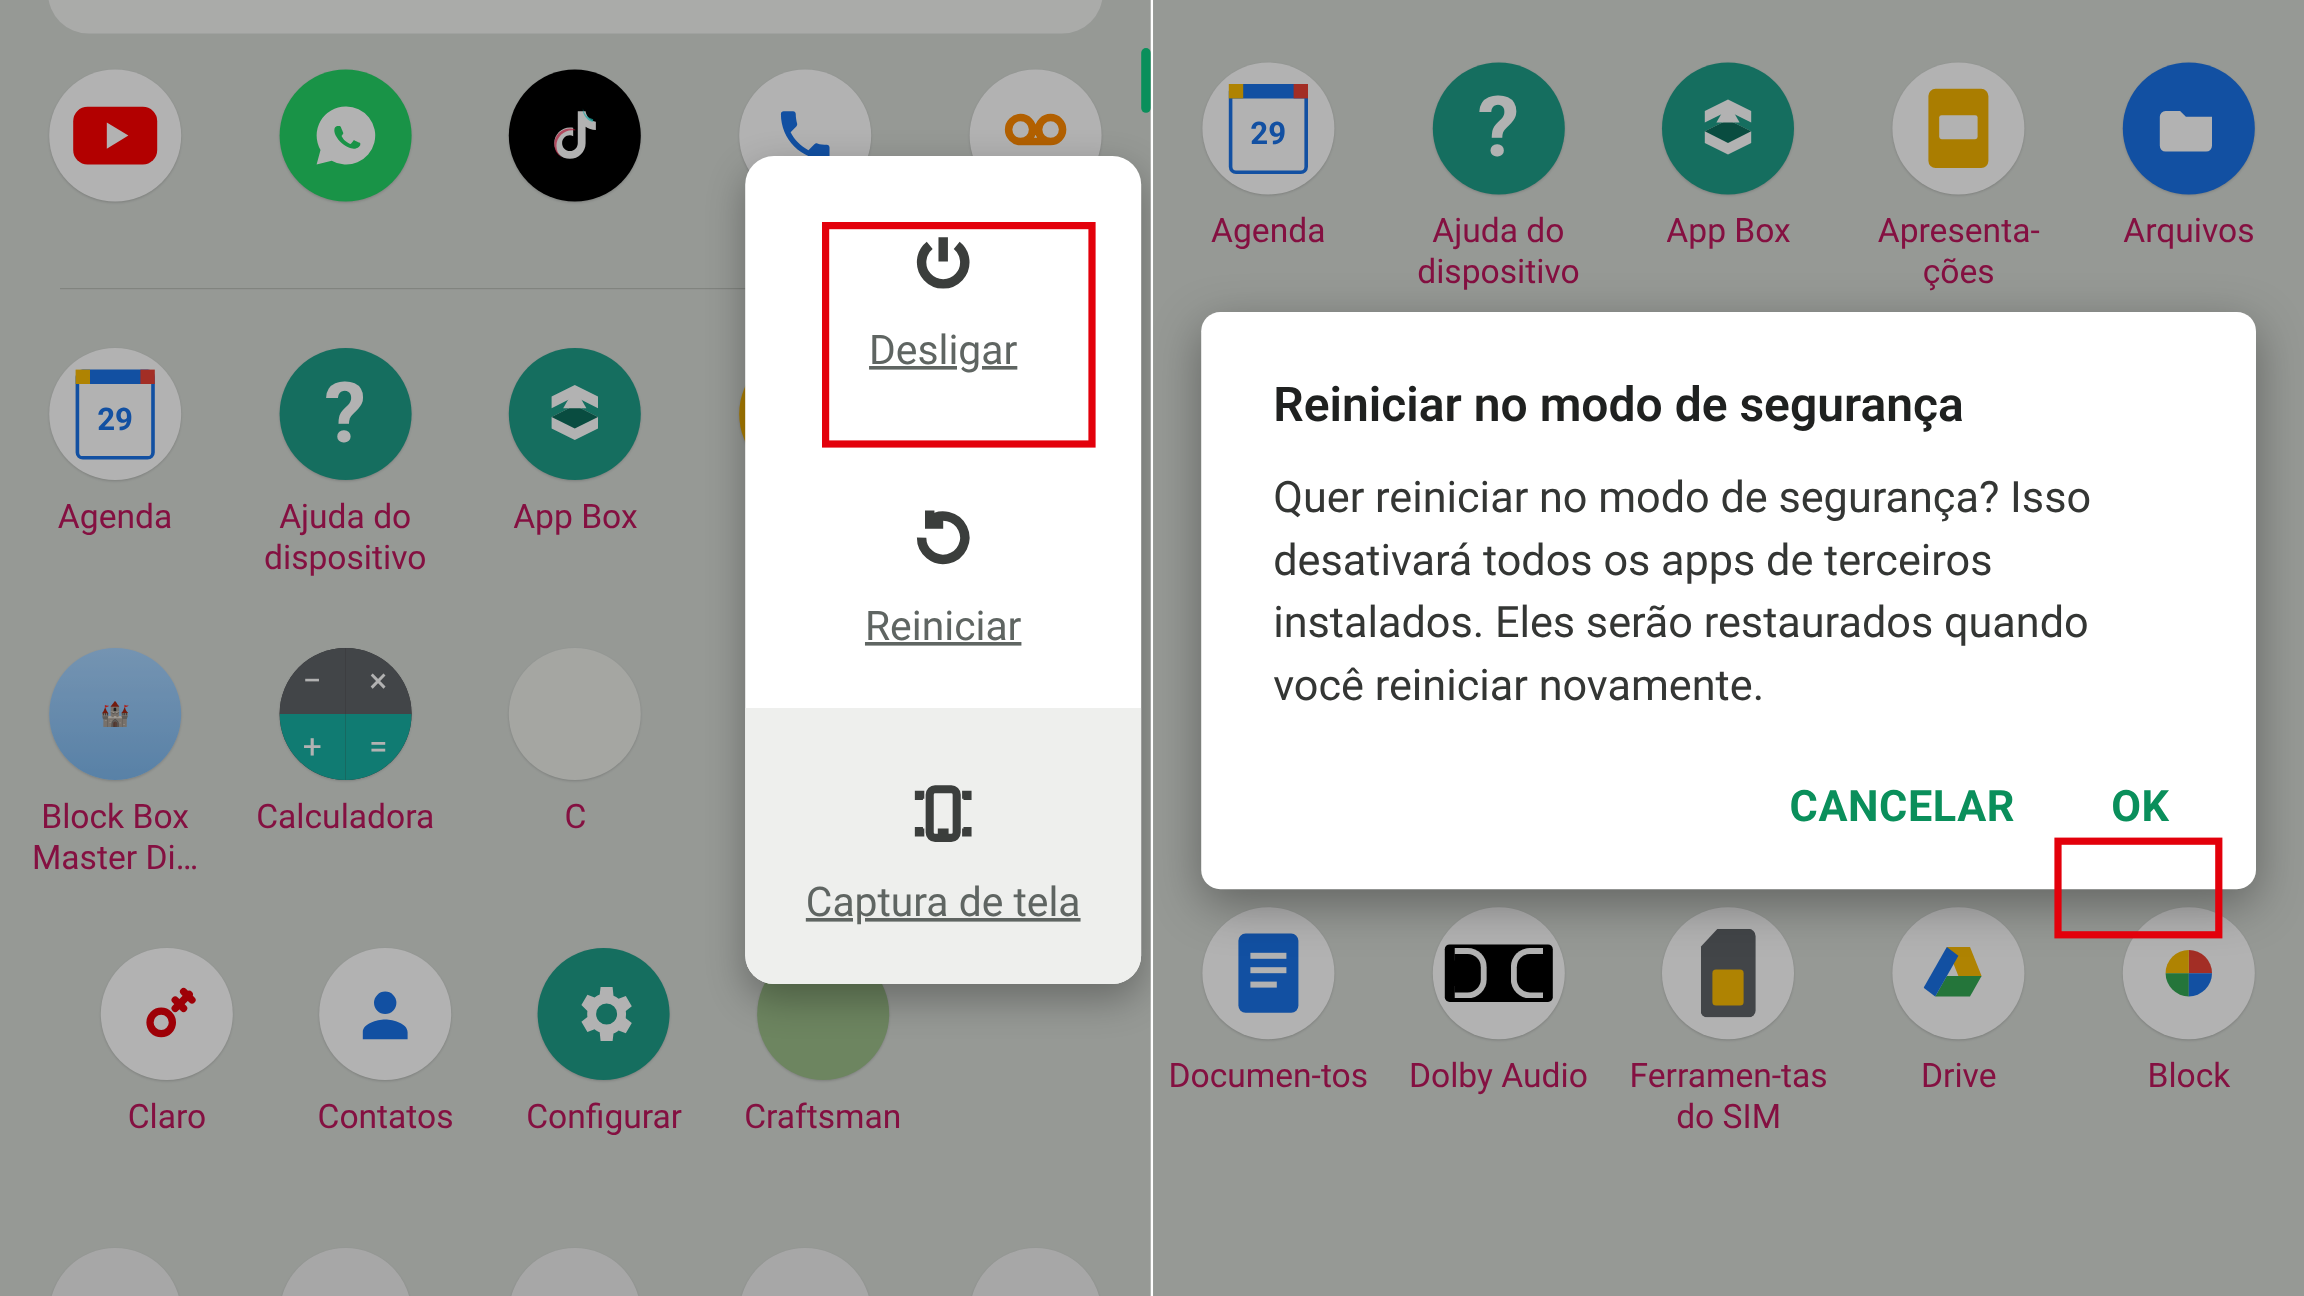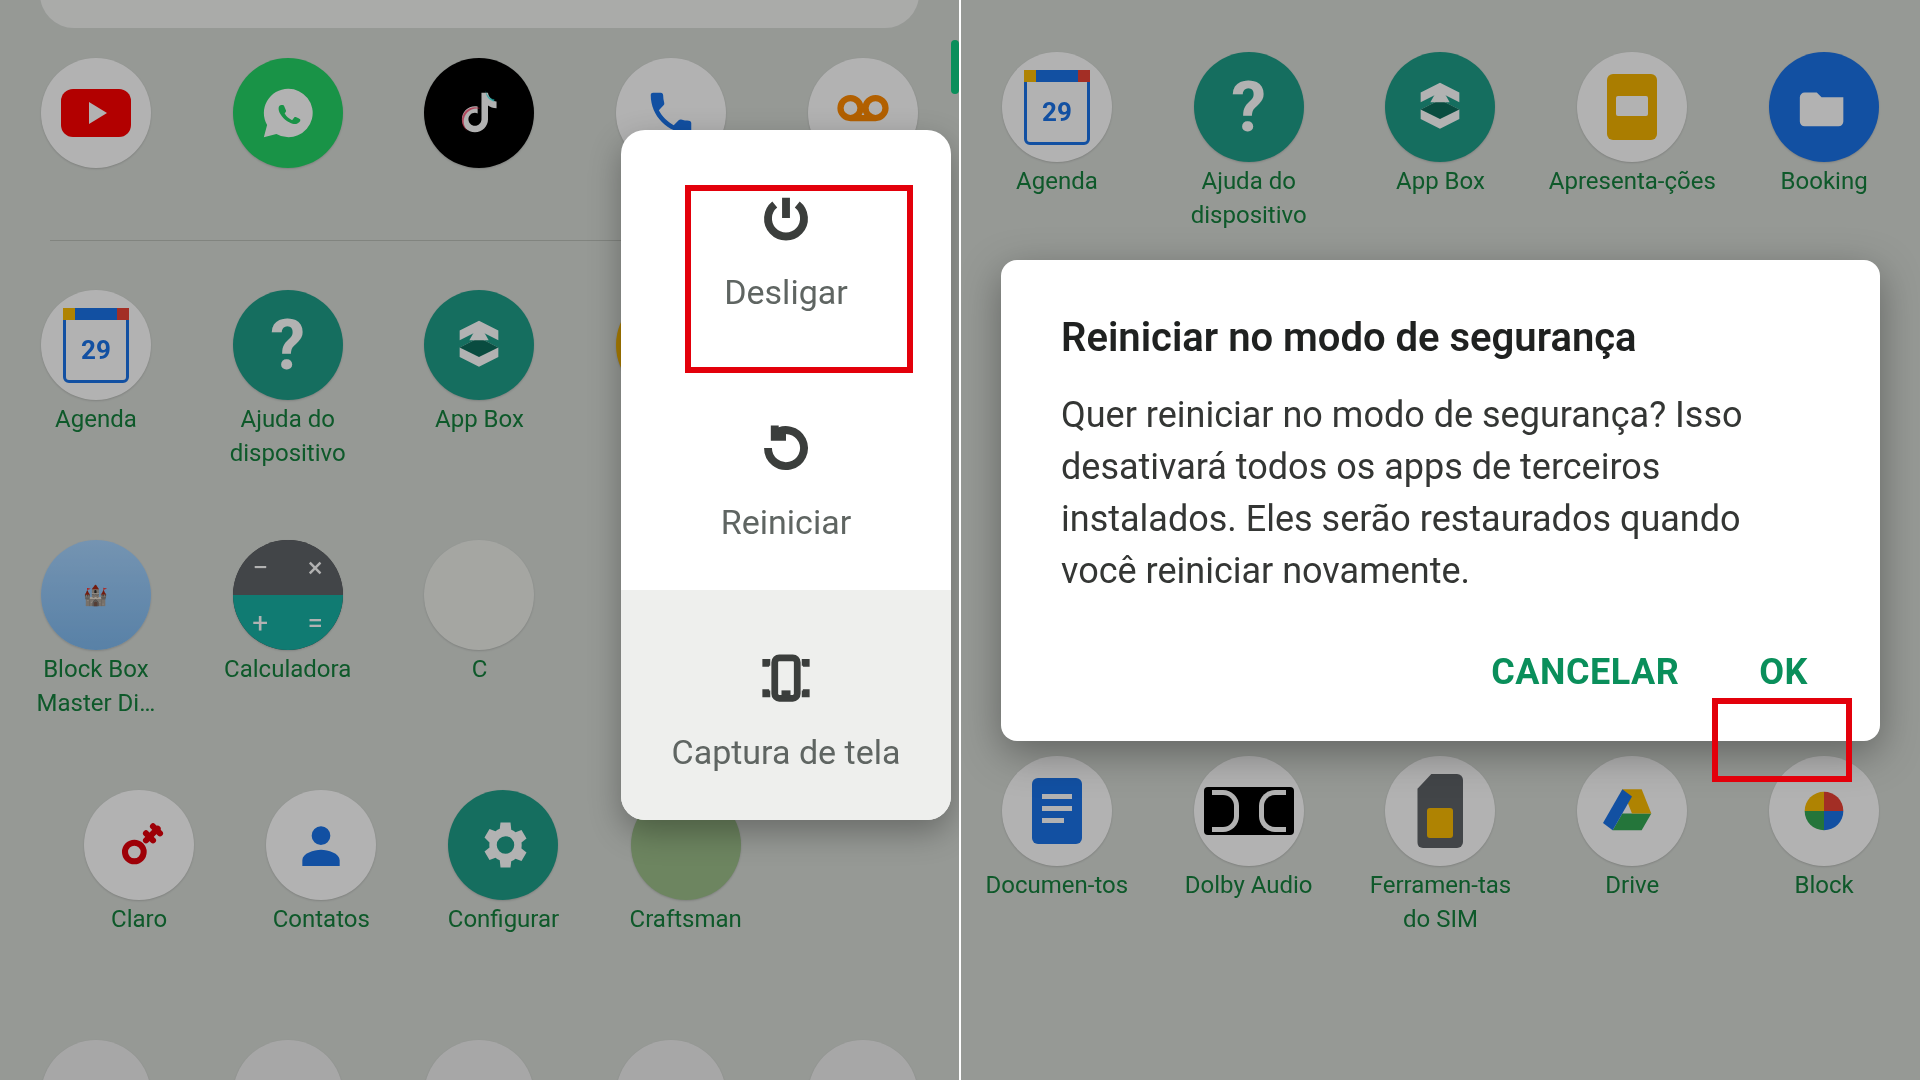--- a/index.html
+++ b/index.html
@@ -85,25 +85,25 @@
     border-radius: 50%;
     background: #fff;
     display: flex;
     align-items: center;
     justify-content: center;
     box-shadow: 0 1px 2px rgba(0,0,0,.15);
     font-size: 52px;
     line-height: 1;
   }
   .app-label {
-    margin-top: 2px;
-    font-size: 24px;
+    margin-top: 14px;
+    font-size: 28px;
     line-height: 34px;
     text-align: center;
-    color: #15803d;
+    color: #be185d;
     max-width: 170px;
     overflow: hidden;
   }
 
   
   .yt     { background:#fff; }
   .yt-inner { width:70px;height:48px;background:#ff0000;border-radius:12px;display:flex;align-items:center;justify-content:center; }
   .yt-tri { width:0;height:0;border-left:18px solid #fff;border-top:11px solid transparent;border-bottom:11px solid transparent;margin-left:4px; }
 
   .wa { background:#25d366; }
@@ -136,20 +136,21 @@
     height:54px;
     background:#0a8f5b;
     border-radius:4px;
     z-index:4;
   }
   .pm-item {
     padding: 56px 30px 48px;
     text-align: center;
     font-size: 34px;
     color: #5f6562;
+    text-decoration: underline;
   }
   .pm-item.last { background:#eeefed; }
   .pm-icon {
     display:flex;
     align-items:center;
     justify-content:center;
     height: 64px;
     margin-bottom: 22px;
     color:#3b3e3c;
   }
@@ -439,21 +440,21 @@
           </div>
         </div>
         <div class="app-label">Apresenta-ções</div>
       </div>
       <div class="app">
         <div class="app-circle files-bg">
           <svg viewBox="0 0 24 24" width="58" height="58">
               <path fill="#fff" d="M4 6h5l2 2h9v10a2 2 0 0 1-2 2H4a2 2 0 0 1-2-2V8a2 2 0 0 1 2-2z"></path>
             </svg>
         </div>
-        <div class="app-label">Booking</div>
+        <div class="app-label">Arquivos</div>
       </div>
     </div>
 
     <div class="app-grid rowB">
       <div class="app">
         <div class="app-circle">
           <div style="width:50px;height:66px;background:#1a73e8;border-radius:6px;position:relative">
             <div style="position:absolute;top:16px;left:10px;right:10px;height:5px;background:#fff"></div>
             <div style="position:absolute;top:28px;left:10px;right:10px;height:5px;background:#fff"></div>
             <div style="position:absolute;top:40px;left:10px;right:18px;height:5px;background:#fff"></div>

